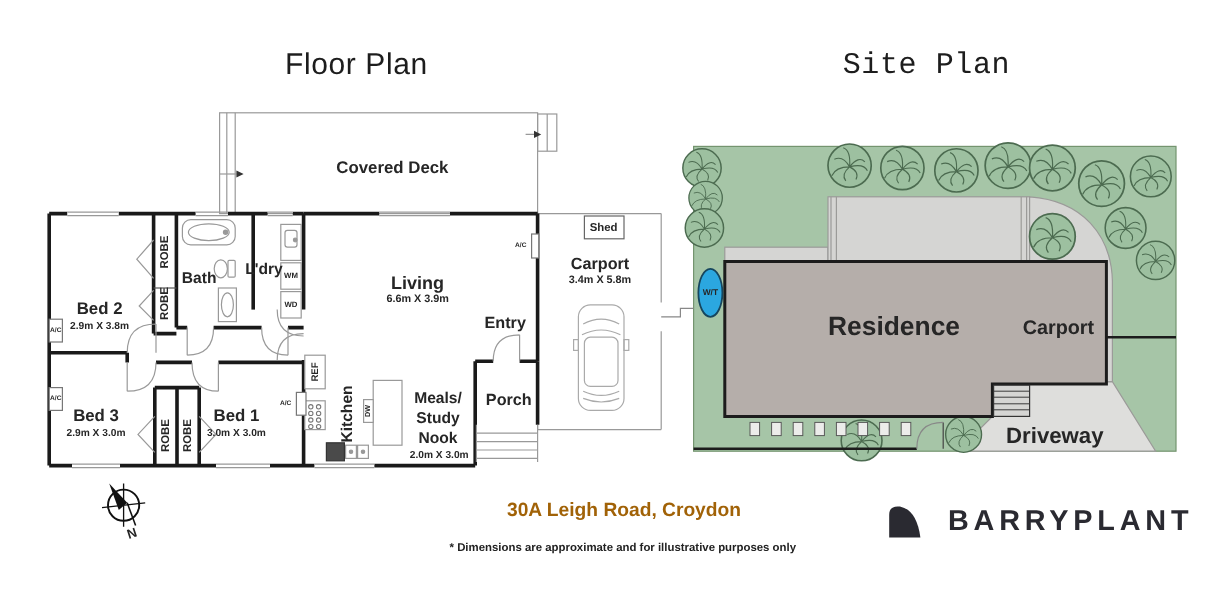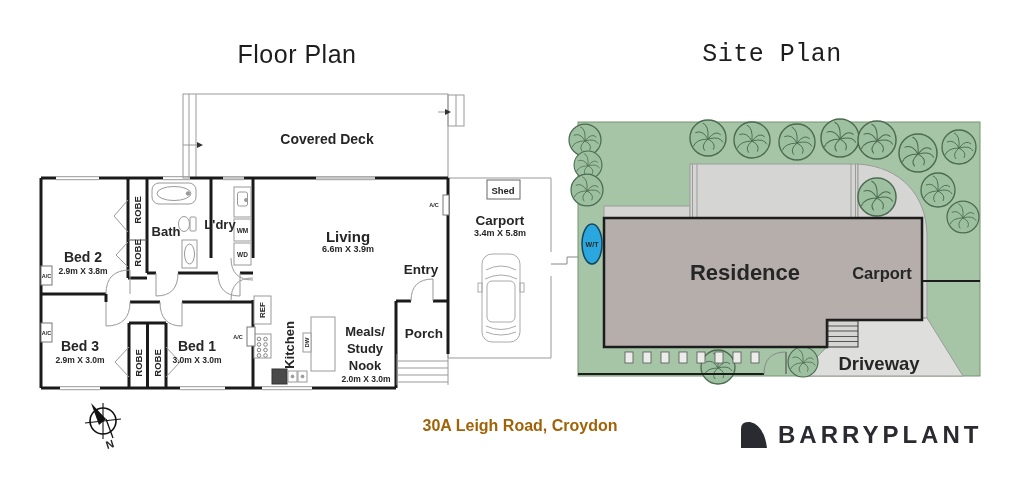--- a/index.html
+++ b/index.html
@@ -6,21 +6,21 @@
   .page { position:relative; width:1021px; height:491px; background:#ffffff;
           font-family:"Liberation Sans", sans-serif; overflow:hidden; }
   .hdr { position:absolute; top:40px; transform:translateX(-50%);
          font-size:25px; font-weight:400; color:#1d1d1d; letter-spacing:.5px; white-space:nowrap; }
   .hdr-fp { left:297px; }
   .hdr-sp { left:772px;font-family:Liberation Mono, monospace; }
   .address { position:absolute; top:417px; left:520px; transform:translateX(-50%);
              font-size:16px; font-weight:bold; color:#a16207; white-space:nowrap; }
   .disclaimer { position:absolute; top:451px; left:519px; transform:translateX(-50%);
                 font-size:9.5px; font-weight:bold; color:#222; white-space:nowrap; }
-  .logo { position:absolute; left:739px; top:420px; display:flex; align-items:center; gap:9px; }
+  .logo { position:absolute; left:739px; top:420px; display:flex; align-items:center; gap:21px; }
   .logo-text { font-size:24px; font-weight:bold; letter-spacing:4px; color:#2a2a31; white-space:nowrap; }
   svg.plan { position:absolute; left:0; top:0; }
   svg.plan text { font-family:"Liberation Sans", sans-serif; font-weight:bold; fill:#262626; }
   text.sp-label { font-weight:600; fill:#1d1d1d; }
 </style>
 </head>
 <body>
 
 <div class="page">
 
@@ -265,20 +265,21 @@
     <g transform="translate(103,421)">
       <circle r="13" fill="none" stroke="#111" stroke-width="1.6"></circle>
       <path d="M0,-18 V18 M-18,2 L18,-2" stroke="#111" stroke-width="1.1"></path>
       <polygon points="-12,-18 3,-2 -4,4" fill="#111"></polygon>
       <path d="M3,-2 L10,17" stroke="#111" stroke-width="1.3"></path>
       <text x="8" y="27" font-size="11" text-anchor="middle" transform="rotate(-18 8 27)">N</text>
     </g>
   </svg>
 
   <div class="address">30A Leigh Road, Croydon</div>
+  <div class="disclaimer">* Dimensions are approximate and for illustrative purposes only</div>
 
   <div class="logo">
     <svg width="30" height="30" viewBox="0 0 30 30">
       <path d="M2,28 V9 Q2,2 9,2 L11,2 Q25,5 28,28 Z" fill="#2a2a31"></path>
     </svg>
     <span class="logo-text">BARRYPLANT</span>
   </div>
 
 </div>
 

